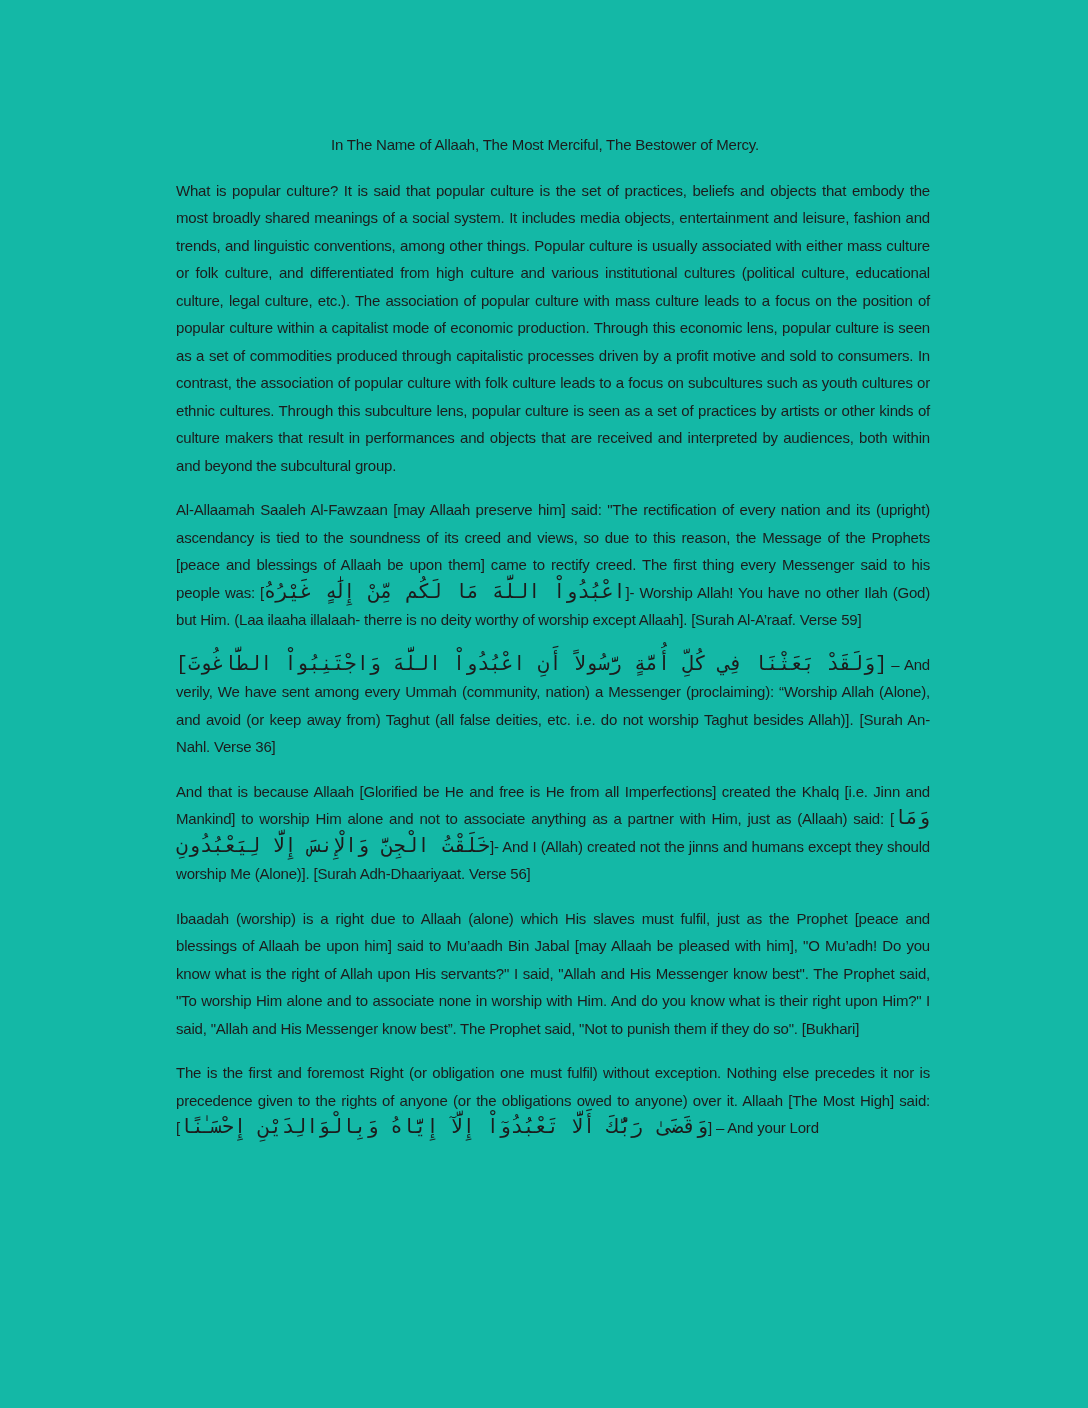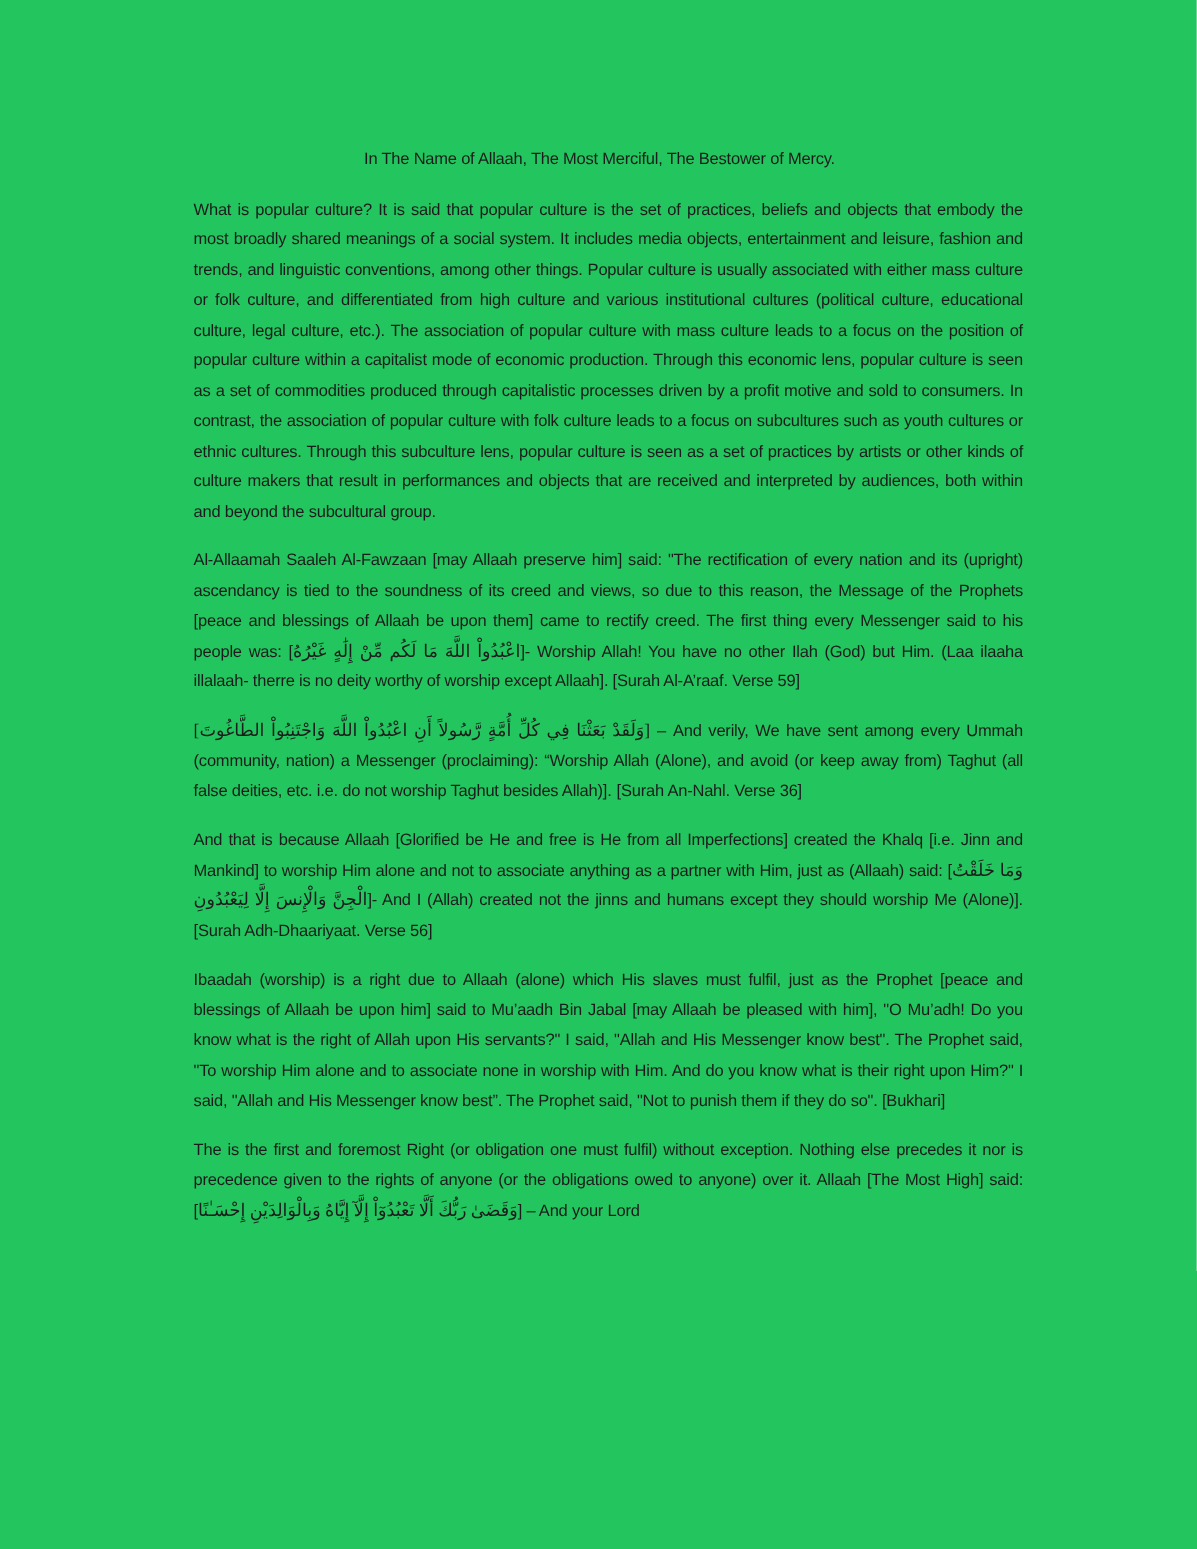--- a/index.html
+++ b/index.html
@@ -5,41 +5,41 @@
   html, body {
     margin: 0;
     padding: 0;
     background: #ffffff;
   }
   .page {
     position: relative;
     width: 1088px;
     height: 1408px;
     margin: 0 auto;
-    background: #22c55e;
+    background: #14b8a6;
     box-sizing: border-box;
     padding: 131px 158px 32px 160px;
     font-family: "Liberation Sans", sans-serif;
     font-size: 15px;
     letter-spacing: -0.2px;
     line-height: 27.5px;
     color: #1c1c1c;
     overflow: hidden;
   }
   .doc-title {
     text-align: center;
     margin: 0 0 18px 0;
   }
   .page p {
     margin: 0 0 17px 16px;
     text-align: justify;
   }
   .ar {
-    font-family: Liberation Serif, serif;
-    font-size: 16px;
+    font-family: Liberation Mono, monospace;
+    font-size: 20px;
     letter-spacing: 0;
     unicode-bidi: isolate;
     direction: rtl;
   }
 </style>
 </head>
 <body>
 
 <div class="page">
 

